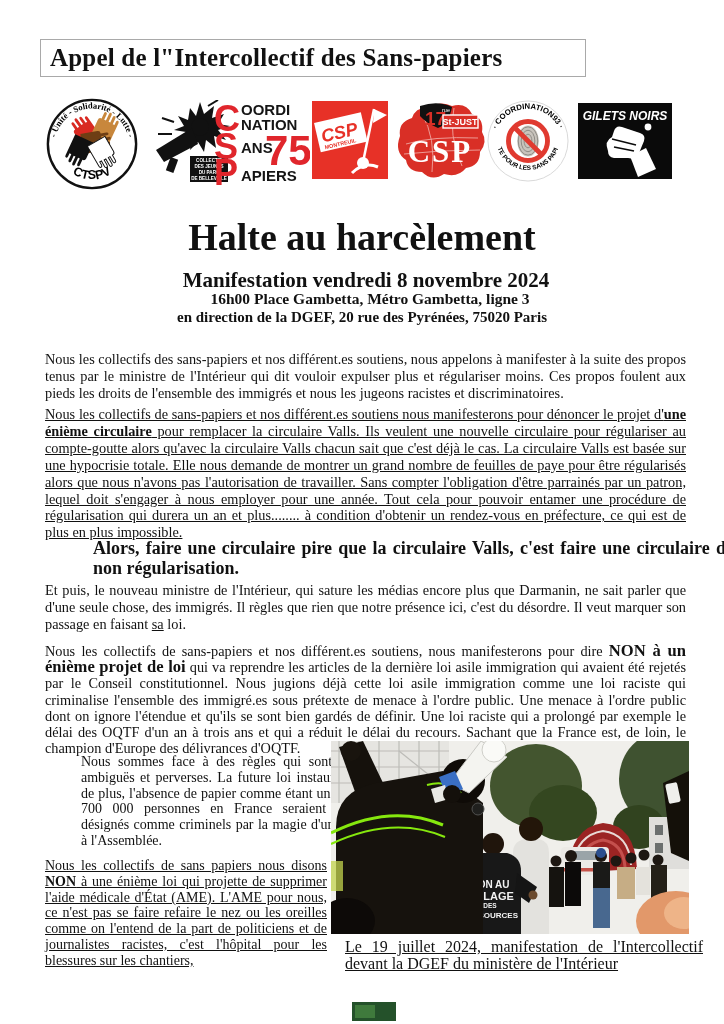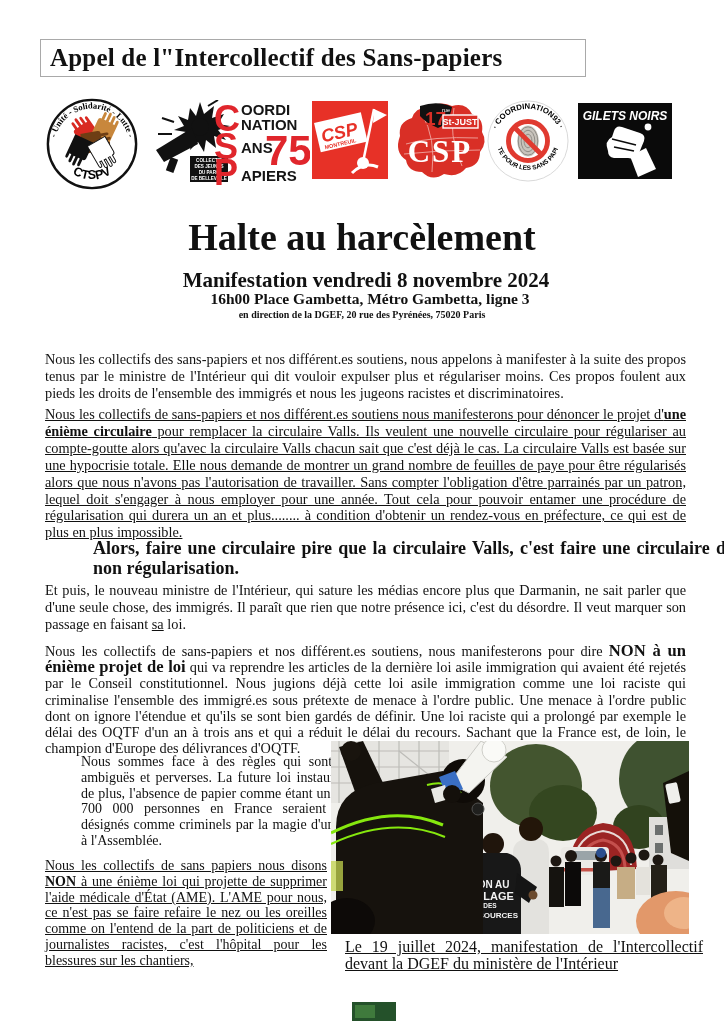--- a/index.html
+++ b/index.html
@@ -10,21 +10,21 @@
               border:1px solid #a9a9a9;box-sizing:border-box;display:flex;align-items:center;}
   .header-box span{font-size:25px;font-weight:bold;padding-left:9px;letter-spacing:.2px;white-space:nowrap;}
 
   .logo{position:absolute;}
 
   .main-title{position:absolute;left:0;top:215px;width:724px;margin:0;text-align:center;
               font-size:38px;font-weight:bold;font-family:Liberation Serif, serif;}
   .event-sub{position:absolute;left:0;top:264px;width:724px;margin:4px;text-align:center;
              font-size:21px;font-weight:bold;}
   .event-line1{position:absolute;left:8px;top:290px;width:724px;text-align:center;font-size:15.5px;font-weight:bold;}
-  .event-line2{position:absolute;left:0;top:309px;width:724px;text-align:center;font-size:10px;font-weight:bold;}
+  .event-line2{position:absolute;left:0;top:309px;width:724px;text-align:center;font-size:15px;font-weight:bold;}
 
   .para{position:absolute;left:45px;width:641px;font-size:14.3px;line-height:16.9px;
         text-align:justify;}
   .para.heading{font-size:18px;line-height:20px;font-weight:bold;margin-left:48px;}
   .para.narrow{width:282px;line-height:15.8px;font-size:14px;}
   .para span.b{font-weight:bold;}
   .para span.u{text-decoration:underline;}
   .para span.big{font-size:16.6px;font-weight:bold;}
 
   #p1{top:351px;} #p2{top:406px;text-decoration:underline;} #p3{top:538px;} #p4{top:582px;} #p5{top:643px;line-height:16.2px;}
@@ -170,21 +170,21 @@
   </svg>
 
   <h1 class="main-title">Halte au harcèlement</h1>
   <h2 class="event-sub">Manifestation vendredi 8 novembre 2024</h2>
   <div class="event-line1">16h00 Place Gambetta, Métro Gambetta, ligne 3</div>
   <div class="event-line2">en direction de la DGEF, 20 rue des Pyrénées, 75020 Paris</div>
 
   <div id="p1" class="para"><span>Nous les collectifs des sans-papiers et nos différent.es soutiens, nous appelons à manifester à la suite des propos tenus par le ministre de l'Intérieur qui dit vouloir expulser plus et régulariser moins. Ces propos foulent aux pieds les droits de l'ensemble des immigrés et nous les jugeons racistes et discriminatoires.</span></div>
   <div id="p2" class="para"><span>Nous les collectifs de sans-papiers et nos différent.es soutiens nous manifesterons pour dénoncer le projet d'</span><span class="b">une énième circulaire</span><span> pour remplacer la circulaire Valls. Ils veulent une nouvelle circulaire pour régulariser au compte-goutte alors qu'avec la circulaire Valls chacun sait que c'est déjà le cas. La circulaire Valls est basée sur une hypocrisie totale. Elle nous demande de montrer un grand nombre de feuilles de paye pour être régularisés alors que nous n'avons pas l'autorisation de travailler. Sans compter l'obligation d'être parrainés par un patron, lequel doit s'engager à nous employer pour une année. Tout cela pour pouvoir entamer une procédure de régularisation qui durera un an et plus........ à condition d'obtenir un rendez-vous en préfecture, ce qui est de plus en plus impossible.</span></div>
   <div id="p3" class="para heading"><span class="b">Alors, faire une circulaire pire que la circulaire Valls, c'est faire une circulaire de non régularisation.</span></div>
-  <div id="p4" class="para"><span>Et puis, le nouveau ministre de l'Intérieur, qui sature les médias encore plus que Darmanin, ne sait parler que d'une seule chose, des immigrés. Il paraît que rien que notre présence ici, c'est du désordre. Il veut marquer son passage en faisant </span><span class="u">sa</span><span> loi.</span></div>
+  <div id="p4" class="para"><span>Et puis, le nouveau ministre de l'Intérieur, qui sature les médias encore plus que Darmanin, ne sait parler que d'une seule chose, des immigrés. Il règles que rien que notre présence ici, c'est du désordre. Il veut marquer son passage en faisant </span><span class="u">sa</span><span> loi.</span></div>
   <div id="p5" class="para"><span>Nous les collectifs de sans-papiers et nos différent.es soutiens, nous manifesterons pour dire </span><span class="big">NON à un énième projet de loi</span><span> qui va reprendre les articles de la dernière loi asile immigration qui avaient été rejetés par le Conseil constitutionnel. Nous jugions déjà cette loi asile immigration comme une loi raciste qui criminalise l'ensemble des immigré.es sous prétexte de menace à l'ordre public. Une menace à l'ordre public dont on ignore l'étendue et qu'ils se sont bien gardés de définir. Une loi raciste qui a prolongé par exemple le délai des OQTF d'un an à trois ans et qui a réduit le délai du recours. Sachant que la France est, de loin, le champion d'Europe des délivrances d'OQTF.</span></div>
   <div id="p6" class="para narrow"><span>Nous sommes face à des règles qui sont déjà ambiguës et perverses. La future loi instaurerait, de plus, l'absence de papier comme étant un délit. 700 000 personnes en France seraient ainsi désignés comme criminels par la magie d'un vote à l'Assemblée.</span></div>
   <div id="p7" class="para narrow"><span>Nous les collectifs de sans papiers nous disons </span><span class="b">NON</span><span> à une énième loi qui projette de supprimer l'aide médicale d'État (AME). L'AME pour nous, ce n'est pas se faire refaire le nez ou les oreilles comme on l'entend de la part de politiciens et de journalistes racistes, c'est l'hôpital pour les blessures sur les chantiers,</span></div>
 
   <svg class="photo" viewBox="0 0 358 193">
     <rect x="0" y="0" width="358" height="193" fill="#f0efeb"></rect>
 
     <g>
       <rect x="0" y="0" width="118" height="62" fill="#e6e5e1"></rect>
       <g stroke="#bdbcb8" stroke-width="1.2">

